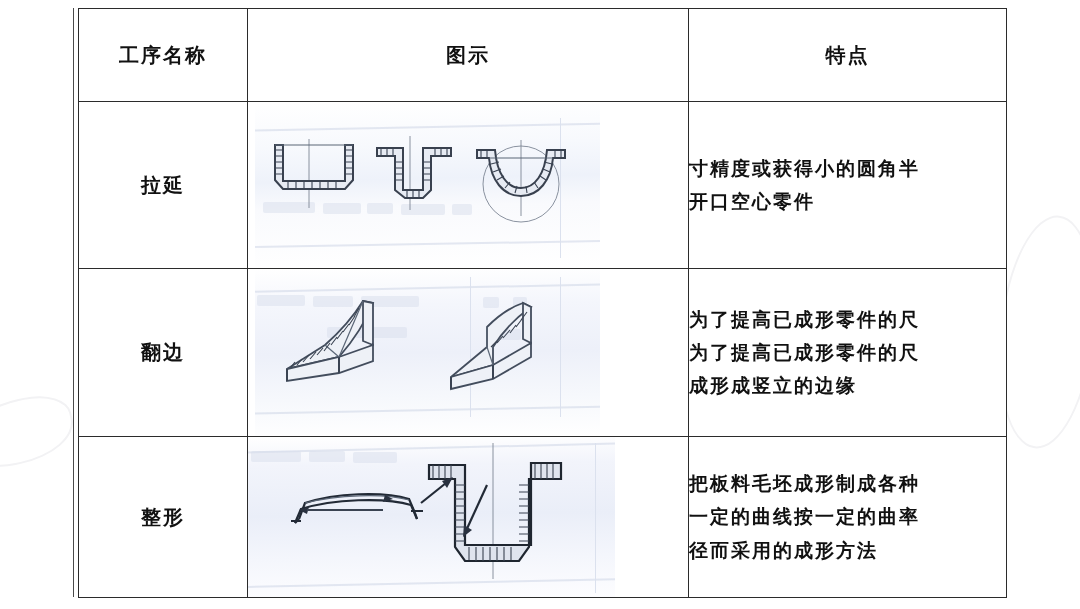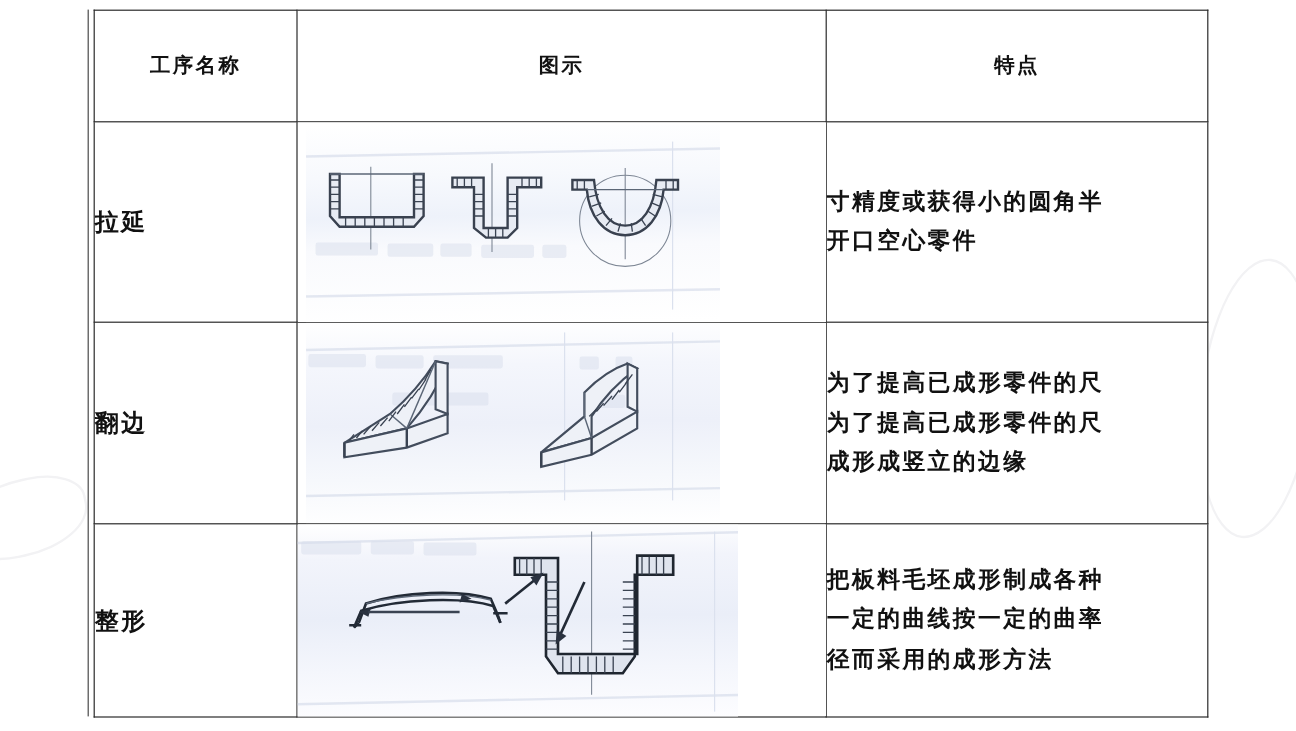--- a/index.html
+++ b/index.html
@@ -82,24 +82,25 @@
 
   
   .hand {
     font-family: "DejaVu Sans", "Liberation Sans", sans-serif;
     color: #111111;
     font-weight: 600;
     letter-spacing: 2px;
   }
   .col-header {
     text-align: center;
-    font-size: 17px;
+    font-size: 20px;
     line-height: 1.2;
   }
   .name-cell {
+    text-align: center;
     font-size: 20px;
   }
   .feature-cell {
     padding: 0 14px 0 16px;
     font-size: 19px;
     line-height: 1.75;
     text-align: left;
   }
 
   

